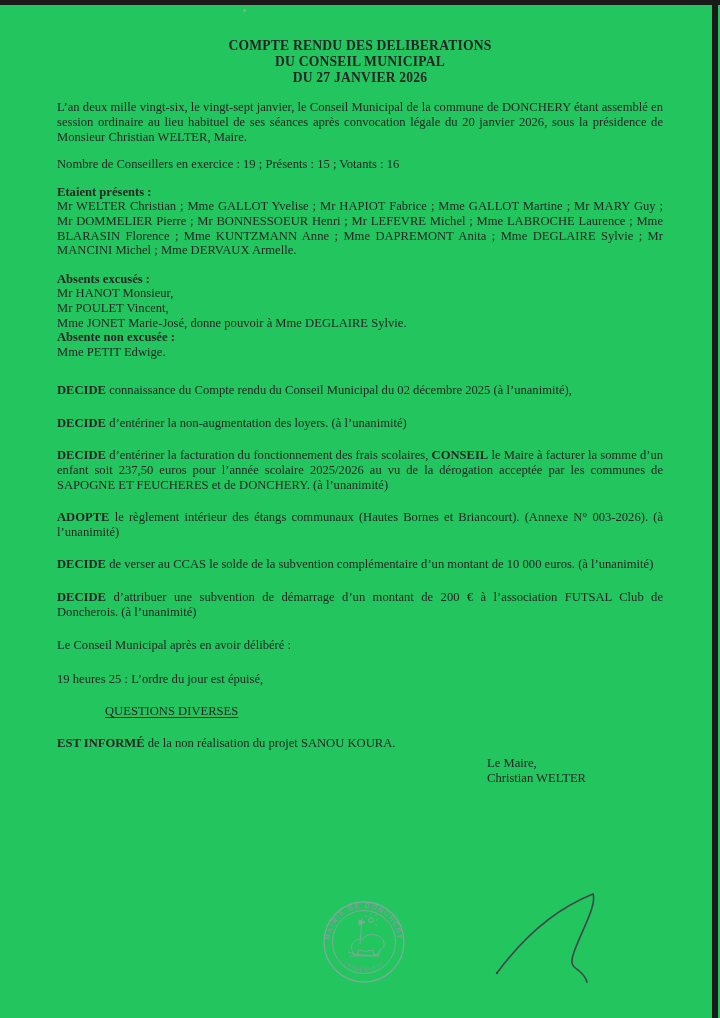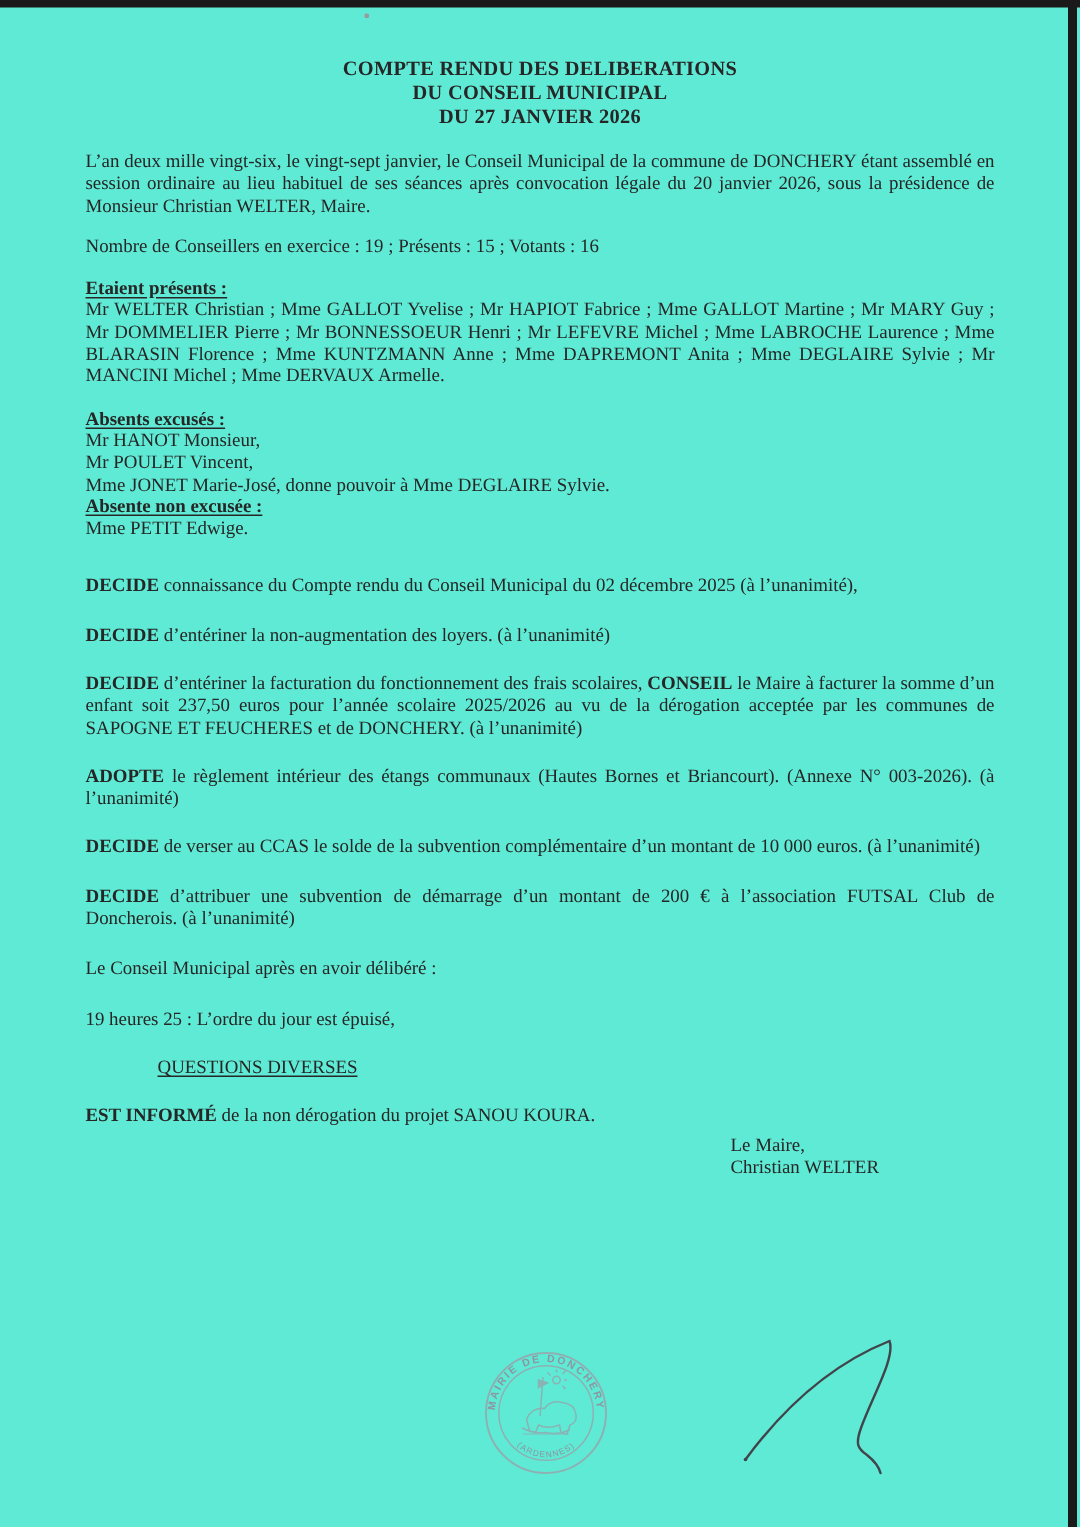--- a/index.html
+++ b/index.html
@@ -1,31 +1,31 @@
 <!DOCTYPE html>
 <html><head>
 <meta charset="utf-8">
 <style>
   html,body{margin:0;padding:0;background:#e8e8e8;}
   .page{
     position:relative;
     width:720px;height:1018px;
-    background:#5eead4;
+    background:#22c55e;
     overflow:hidden;
     font-family:"Liberation Serif","DejaVu Serif",serif;
     color:#262626;
   }
   .content{
     position:absolute;left:57px;top:38px;width:606px;
     font-size:12.6px;line-height:14.6px;
   }
   .title-block{text-align:center;font-weight:bold;font-size:13.6px;line-height:15.8px;letter-spacing:.2px;}
   .intro{margin-top:15px;text-align:justify;}
   .counts{margin-top:13px;}
-  .hu{font-weight:bold;text-decoration:underline;text-underline-offset:2px;}
+  .hu{font-weight:bold;text-underline-offset:2px;}
   .presents-head{margin-top:13px;}
   .presents-body{text-align:justify;}
   .absents-head{margin-top:14px;}
   .secretary{margin-top:13px;}
   .delib{margin-top:18px;text-align:justify;}
   .delib b{font-weight:bold;}
   .closing{margin-top:19px;}
   .questions{margin-top:18px;margin-left:48px;text-decoration:underline;text-underline-offset:2px;}
   .informe{margin-top:17px;}
   .seance{margin-top:18px;}
@@ -78,21 +78,21 @@
 
     <p class="delib"><b>ADOPTE</b><span> le règlement intérieur des étangs communaux (Hautes Bornes et Briancourt). (Annexe N° 003-2026). (à l’unanimité)</span></p>
 
     <p class="delib"><b>DECIDE</b><span> de verser au CCAS le solde de la subvention complémentaire d’un montant de 10 000 euros. (à l’unanimité)</span></p>
 
     <p class="delib"><b>DECIDE</b><span> d’attribuer une subvention de démarrage d’un montant de 200 € à l’association FUTSAL Club de Doncherois. (à l’unanimité)</span></p>
 
     <div class="closing">Le Conseil Municipal après en avoir délibéré :</div>
     <div class="closing">19 heures 25 : L’ordre du jour est épuisé,</div>
     <div class="questions">QUESTIONS DIVERSES</div>
-    <p class="informe" style="margin-bottom:0;"><b>EST INFORMÉ</b><span> de la non dérogation du projet SANOU KOURA.</span></p>
+    <p class="informe" style="margin-bottom:0;"><b>EST INFORMÉ</b><span> de la non réalisation du projet SANOU KOURA.</span></p>
 
     <div class="sig-block">
       <div>Le Maire,</div>
       <div>Christian WELTER</div>
     </div>
 
   </div>
 
   <svg class="seal" viewBox="0 0 92 92">
     <g stroke="#9aa2ac" fill="none" opacity="0.8">

